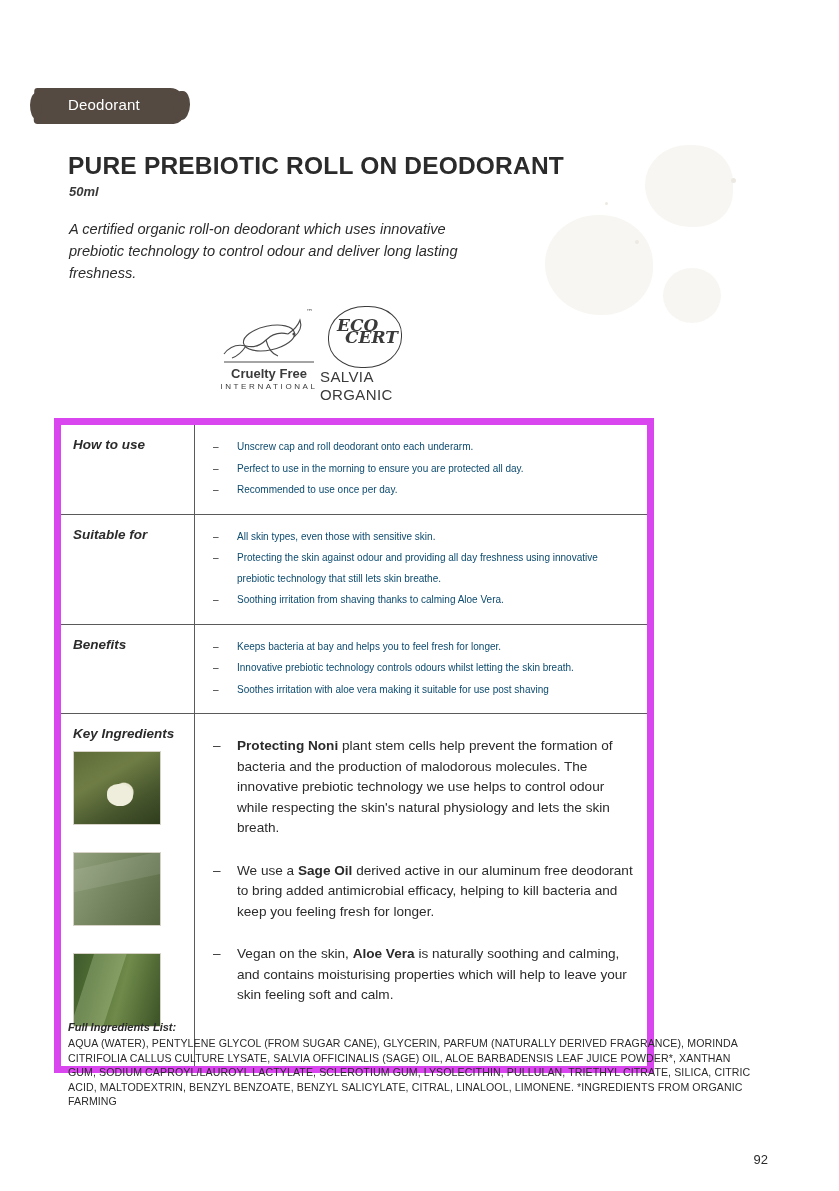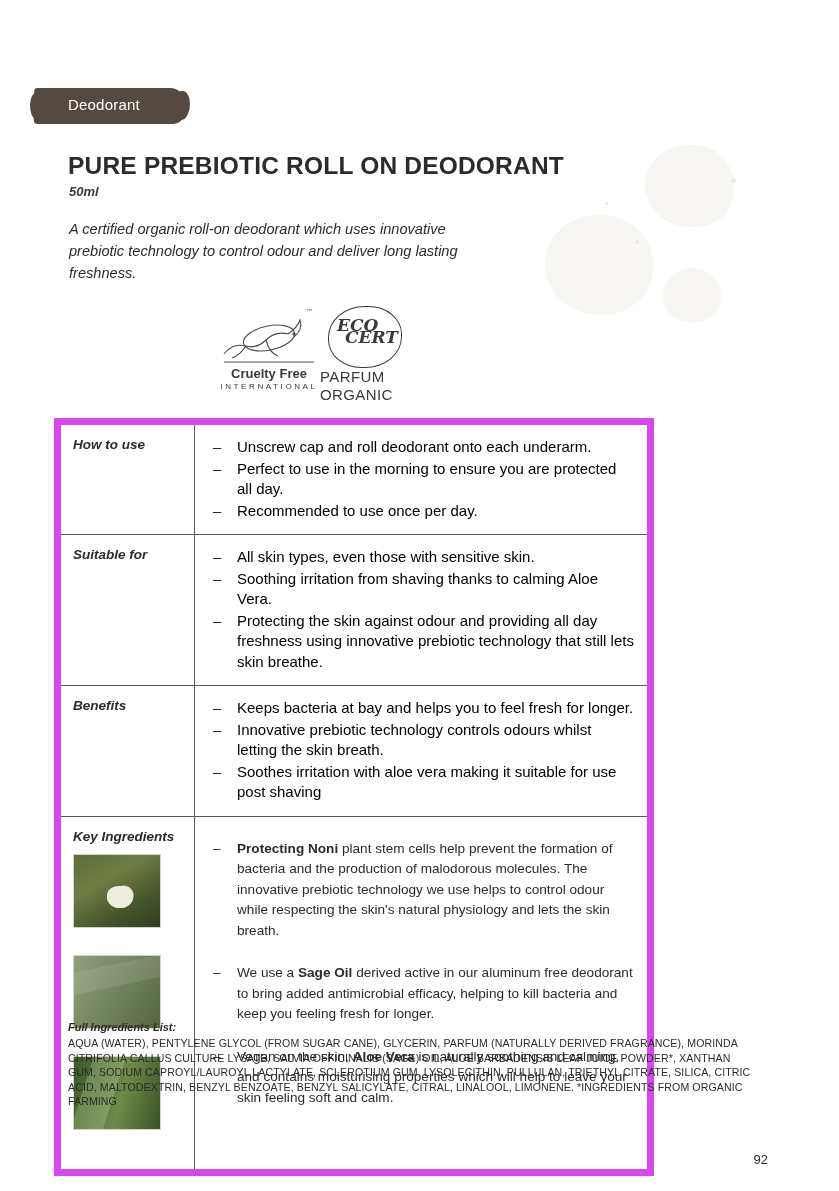--- a/index.html
+++ b/index.html
@@ -239,24 +239,24 @@
     padding: 12px 12px 12px 16px;
   }
   ul.bullets {
     margin: 0;
     padding: 0;
     list-style: none;
   }
   ul.bullets li {
     position: relative;
     padding-left: 26px;
-    font-size: 15px;
+    font-size: 10px;
     line-height: 20.5px;
     margin-bottom: 1px;
-    color: #000000;
+    color: #0c4a6e;
   }
   ul.bullets li:before {
     content: "–";
     position: absolute;
     left: 2px;
     top: 0;
     color: #2b2b2b;
   }
 
   
@@ -401,21 +401,21 @@
     <div class="cruelty-text">Cruelty Free</div>
     <div class="cruelty-sub">INTERNATIONAL</div>
   </div>
 
   <div class="cert cert-ecocert">
     <div class="eco-badge">
       <div class="e1">ECO</div>
       <div class="e2">CERT</div>
     </div>
     <div class="cosmos">
-      <div>PARFUM</div>
+      <div>SALVIA</div>
       <div>ORGANIC</div>
     </div>
   </div>
 </div>
 
 <div class="table">
 
   <div class="trow">
     <div class="tlabel">How to use</div>
     <div class="tbody">
@@ -425,22 +425,22 @@
         <li>Recommended to use once per day.</li>
       </ul>
     </div>
   </div>
 
   <div class="trow">
     <div class="tlabel">Suitable for</div>
     <div class="tbody">
       <ul class="bullets">
         <li>All skin types, even those with sensitive skin.</li>
+        <li>Protecting the skin against odour and providing all day freshness using innovative prebiotic technology that still lets skin breathe.</li>
         <li>Soothing irritation from shaving thanks to calming Aloe Vera.</li>
-        <li>Protecting the skin against odour and providing all day freshness using innovative prebiotic technology that still lets skin breathe.</li>
       </ul>
     </div>
   </div>
 
   <div class="trow">
     <div class="tlabel">Benefits</div>
     <div class="tbody">
       <ul class="bullets">
         <li>Keeps bacteria at bay and helps you to feel fresh for longer.</li>
         <li>Innovative prebiotic technology controls odours whilst letting the skin breath.</li>

